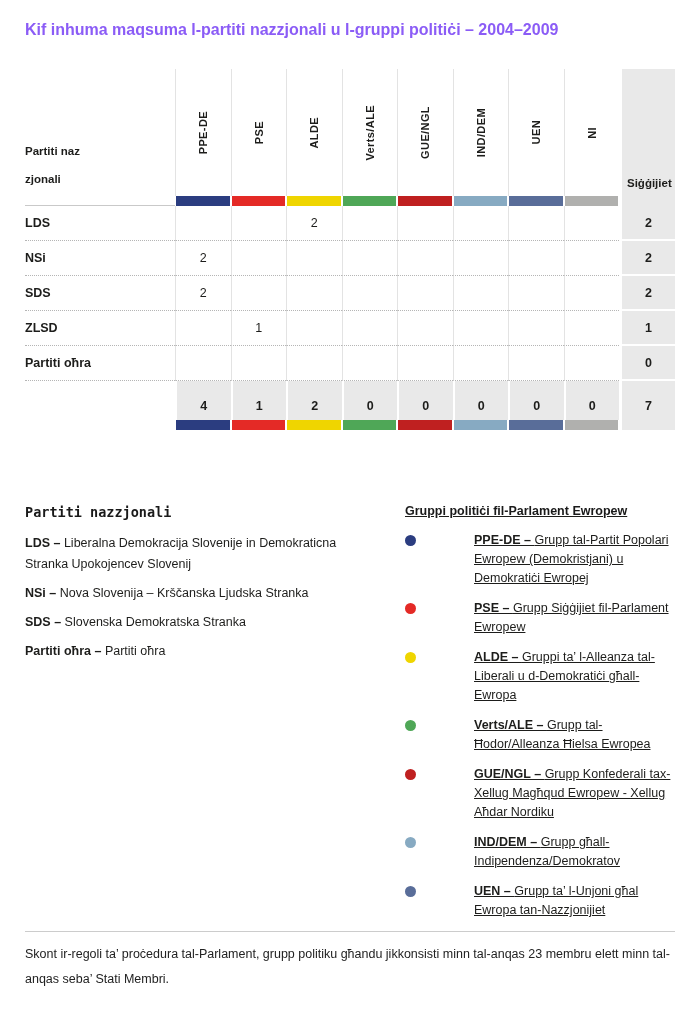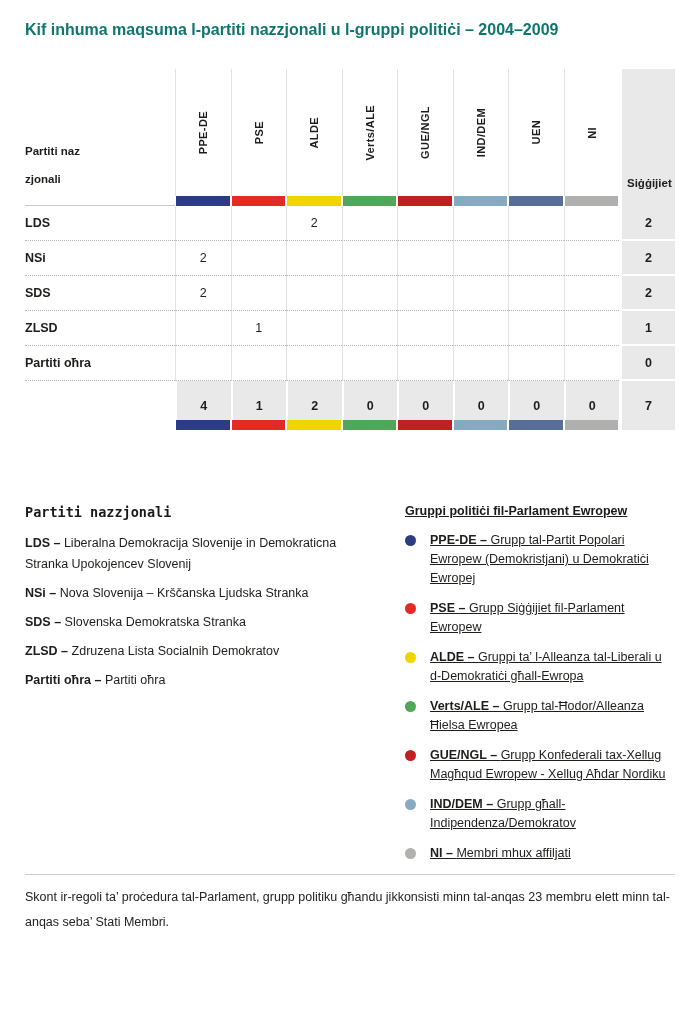--- a/index.html
+++ b/index.html
@@ -6,21 +6,21 @@
   html, body { background: #ffffff; }
   body {
     width: 700px; height: 1021px;
     font-family: "Liberation Sans", sans-serif;
     color: #1d1d1b;
     overflow: hidden;
   }
   .page { width: 700px; height: 1021px; padding: 20px 25px 0 25px; }
 
   
-  .title { font-size: 16px; font-weight: 700; color: #0f766e; line-height: 20px; }
+  .title { font-size: 16px; font-weight: 700; color: #8b5cf6; line-height: 20px; }
   .subtitle { font-size: 15px; font-weight: 400; color: #333; line-height: 19px; margin-top: 12px; }
 
   
   .table { margin-top: 29px; width: 650px; }
   .trow { display: grid; grid-template-columns: 150px repeat(8, 55.5px) 3px 53px; }
   .cell { display: flex; align-items: center; justify-content: center; }
 
   .thead { height: 127px; }
   .thead .label-h {
     justify-content: flex-start; align-items: flex-end;
@@ -65,21 +65,21 @@
   .leg-left { width: 350px; }
   .leg-gap { width: 30px; }
   .leg-right { width: 270px; text-decoration: underline; }
   .leg-left h3 {
     font-family: "DejaVu Sans Mono", monospace;
     font-size: 13.5px; font-weight: 700; color: #1a1a1a; margin-bottom: 13px;
   }
   .leg-right h3 { font-size: 12.5px; font-weight: 700; color: #1a1a1a; margin-bottom: 13px; }
   .p-item { font-size: 12.5px; line-height: 21px; margin-bottom: 8px; color: #1d1d1b; }
   .p-item b { font-weight: 700; }
-  .g-item { display: flex; margin-bottom: 11px; }
+  .g-item { display: flex; margin-bottom: 11px; gap: 44px; }
   .g-dot { flex: none; width: 11px; height: 11px; border-radius: 50%; margin: 4px 14px 0 0; }
   .g-text { font-size: 12.5px; line-height: 19px; color: #1d1d1b; }
   .g-text b { font-weight: 700; }
 
   
   .rule { border: none; border-top: 1px solid #ccc; width: 650px; }
   .note { font-size: 12.5px; line-height: 25px; color: #222; padding: 10px 0 14px 0; width: 650px; }
 </style>
 </head>
 <body>
@@ -234,21 +234,20 @@
       <div class="seats-col"></div>
     </div>
   </div>
 
   <div class="legends">
     <div class="leg-left">
       <h3>Partiti nazzjonali</h3>
       <div class="p-item"><b>LDS – </b><span>Liberalna Demokracija Slovenije in Demokraticna Stranka Upokojencev Slovenij</span></div>
       <div class="p-item"><b>NSi – </b><span>Nova Slovenija – Krščanska Ljudska Stranka</span></div>
       <div class="p-item"><b>SDS – </b><span>Slovenska Demokratska Stranka</span></div>
-      <div class="p-item"><b>ZLSD – </b><span>Zdruzena Lista Socialnih Demokratov</span></div>
       <div class="p-item"><b>Partiti oħra – </b><span>Partiti oħra</span></div>
     </div>
     <div class="leg-gap"></div>
     <div class="leg-right">
       <h3>Gruppi politiċi fil-Parlament Ewropew</h3>
       <div class="g-item">
         <span class="g-dot" style="background-color: rgb(43, 61, 128);"></span>
         <span class="g-text"><b>PPE-DE – </b><span>Grupp tal-Partit Popolari Ewropew (Demokristjani) u Demokratiċi Ewropej</span></span>
       </div>
       <div class="g-item">
@@ -265,22 +264,22 @@
       </div>
       <div class="g-item">
         <span class="g-dot" style="background-color: rgb(191, 32, 32);"></span>
         <span class="g-text"><b>GUE/NGL – </b><span>Grupp Konfederali tax-Xellug Magħqud Ewropew - Xellug Aħdar Nordiku</span></span>
       </div>
       <div class="g-item">
         <span class="g-dot" style="background-color: rgb(135, 170, 194);"></span>
         <span class="g-text"><b>IND/DEM – </b><span>Grupp għall-Indipendenza/Demokratov</span></span>
       </div>
       <div class="g-item">
-        <span class="g-dot" style="background-color: rgb(176, 176, 174);"></span>
-        <span class="g-text"><b>NI – </b><span>Membri mhux affiljati</span></span>
+        <span class="g-dot" style="background-color: rgb(89, 109, 153);"></span>
+        <span class="g-text"><b>UEN – </b><span>Grupp ta’ l-Unjoni għal Ewropa tan-Nazzjonijiet</span></span>
       </div>
     </div>
   </div>
 
   <hr class="rule">
   <div class="note">Skont ir-regoli ta’ proċedura tal-Parlament, grupp politiku għandu jikkonsisti minn tal-anqas 23 membru elett minn tal-anqas seba’ Stati Membri.</div>
 
 </div>
 
 </body></html>

